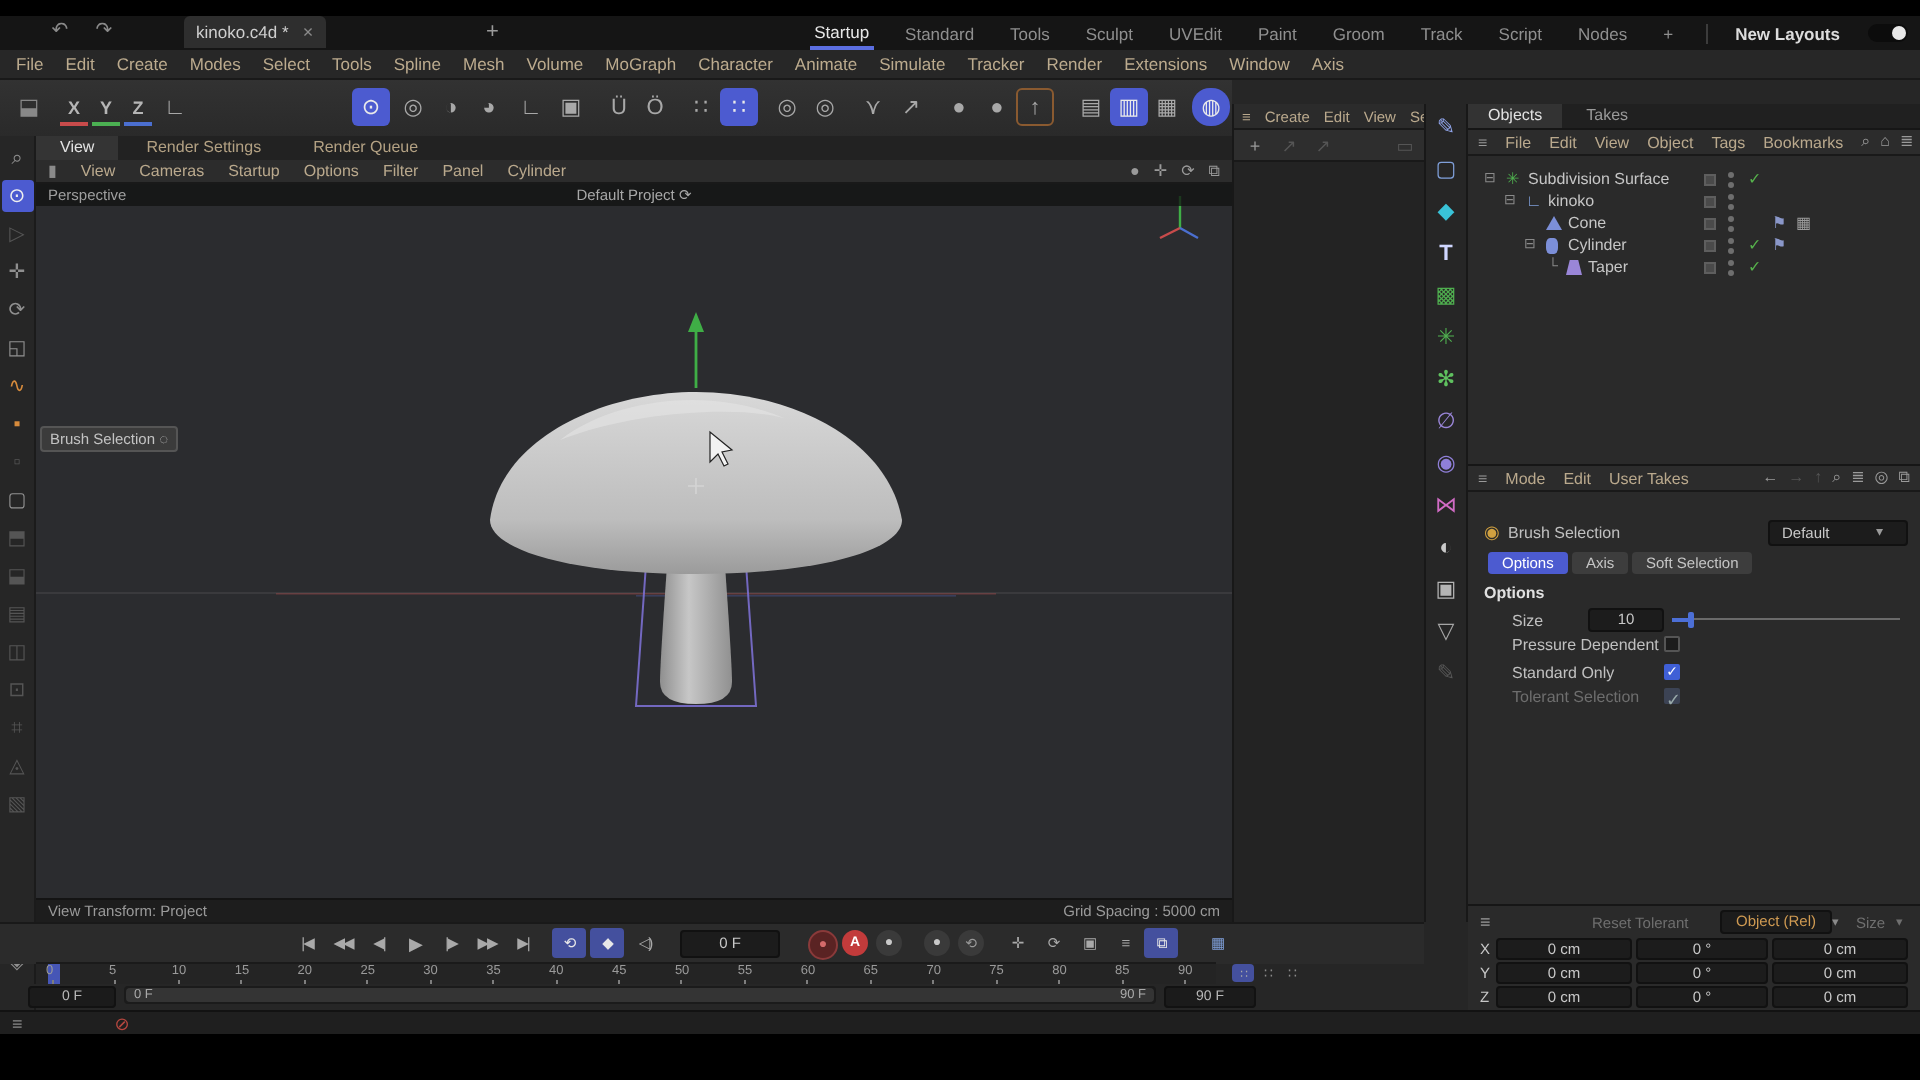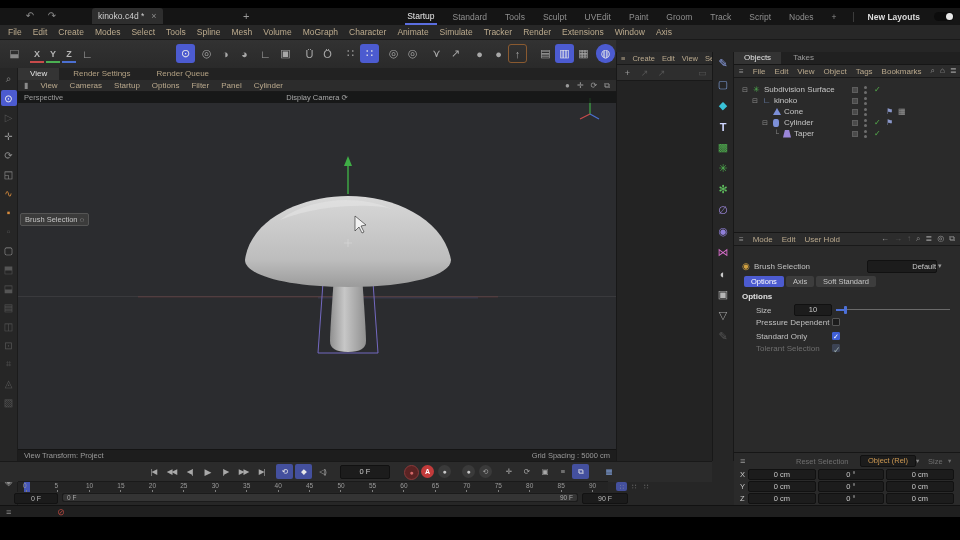--- a/index.html
+++ b/index.html
@@ -288,21 +288,21 @@
       <g>
         <line x1="572" y1="22" x2="572" y2="6" stroke="#3fae46" stroke-width="1.2"></line>
         <line x1="572" y1="22" x2="562" y2="27" stroke="#c84b4b" stroke-width="1.2"></line>
         <line x1="572" y1="22" x2="581" y2="27" stroke="#4b6fd0" stroke-width="1.2"></line>
       </g>
 
       <path d="M337,124 L337,139 L341,135 L344,141 L346,140 L343,134 L348,133 Z" fill="#f2f2f2" stroke="#222" stroke-width="0.6"></path>
     </svg>
     <div id="vp-topbar">
       <span style="position:absolute;left:6px">Perspective</span>
-      <span id="vp-cam"><span>Display Camera</span> <span>⟳</span></span>
+      <span id="vp-cam"><span>Default Project</span> <span>⟳</span></span>
     </div>
     <div id="brush-chip">
       <span>Brush Selection</span> <span>◌</span>
     </div>
   </div>
 
   <div id="vbottom" class="r">
     <span>View Transform: Project</span>
     <span>Grid Spacing : 5000 cm</span>
   </div>
@@ -402,60 +402,60 @@
       <span class="vdots" style="left:130px"></span>
       <span class="chk" style="left:140px">✓</span>
     </div>
   </div>
 
   <div id="attrpanel" class="r">
     <div class="pmenu">
       <span class="icn">≡</span>
       <span>Mode</span>
       <span>Edit</span>
-      <span>User Hold</span>
+      <span>User Takes</span>
       <span class="rgt">
         <span class="icn">←</span>
         <span class="icn" style="color:#555">→</span>
         <span class="icn" style="color:#555">↑</span>
         <span class="icn">⌕</span>
         <span class="icn">≣</span>
         <span class="icn">◎</span>
         <span class="icn">⧉</span>
       </span>
     </div>
 
     <span class="r" style="top:28px;left:8px;color:#d0a040;font-size:9px">◉</span>
     <span class="albl" style="top:29px;left:20px">Brush Selection</span>
-    <span class="field" style="top:27px;left:133px;width:62px;height:11px;line-height:11px;text-align:right;padding-left:6px">
+    <span class="field" style="top:27px;left:150px;width:62px;height:11px;line-height:11px;text-align:left;padding-left:6px">
       <span>Default</span>
     </span>
     <span class="r" style="top:29px;left:204px;color:#9a9a9a;font-size:7px">▾</span>
 
     <span class="chip on" style="top:43px;left:10px">Options</span>
     <span class="chip" style="top:43px;left:52px">Axis</span>
-    <span class="chip" style="top:43px;left:82px">Soft Standard</span>
+    <span class="chip" style="top:43px;left:82px">Soft Selection</span>
 
     <span class="albl" style="top:59px;left:8px;color:#e0e0e0;font-weight:bold">Options</span>
     <span class="albl" style="top:73px;left:22px">Size</span>
     <span class="field" style="top:71px;left:60px;width:36px;height:10px;line-height:10px">10</span>
     <span class="r" style="top:76px;left:102px;width:114px;height:1px;background:#6a6a6a"></span>
     <span class="r" style="top:76px;left:102px;width:10px;height:1.6px;background:#4c6fd6"></span>
     <span class="r" style="top:72.5px;left:110px;width:3px;height:8px;background:#4c6fd6;border-radius:1px"></span>
     <span class="albl" style="top:85px;left:22px">Pressure Dependent</span>
     <span class="cbox" style="top:85px;left:98px"></span>
     <span class="albl" style="top:99px;left:22px">Standard Only</span>
     <span class="cbox on" style="top:99px;left:98px">✓</span>
     <span class="albl dim" style="top:111px;left:22px">Tolerant Selection</span>
     <span class="cbox dimmed" style="top:111px;left:98px">✓</span>
   </div>
 
   <div id="coordpanel" class="r">
     <span class="hdr-ico r" style="top:3px;left:6px">≡</span>
-    <span class="r" style="top:4px;left:62px;color:#6f6f6f;font-size:7.5px">Reset Selection</span>
+    <span class="r" style="top:4px;left:62px;color:#6f6f6f;font-size:7.5px">Reset Tolerant</span>
     <span class="field" style="top:2px;left:126px;width:54px;height:10px;line-height:10px;color:#cf9a52">
       <span>Object (Rel)</span>
     </span>
     <span class="r" style="top:4px;left:182px;color:#8a8a8a;font-size:6.5px">▾</span>
     <span class="r" style="top:4px;left:194px;color:#6f6f6f;font-size:7.5px">Size</span>
     <span class="r" style="top:4px;left:214px;color:#6f6f6f;font-size:6.5px">▾</span>
 
     <span class="r" style="top:17px;left:6px;font-size:7.5px;color:#c8c8c8">X</span>
     <span class="field" style="top:16px;left:14px;width:66px;height:9px;line-height:9px">0 cm</span>
     <span class="field" style="top:16px;left:84px;width:64px;height:9px;line-height:9px">0 °</span>

